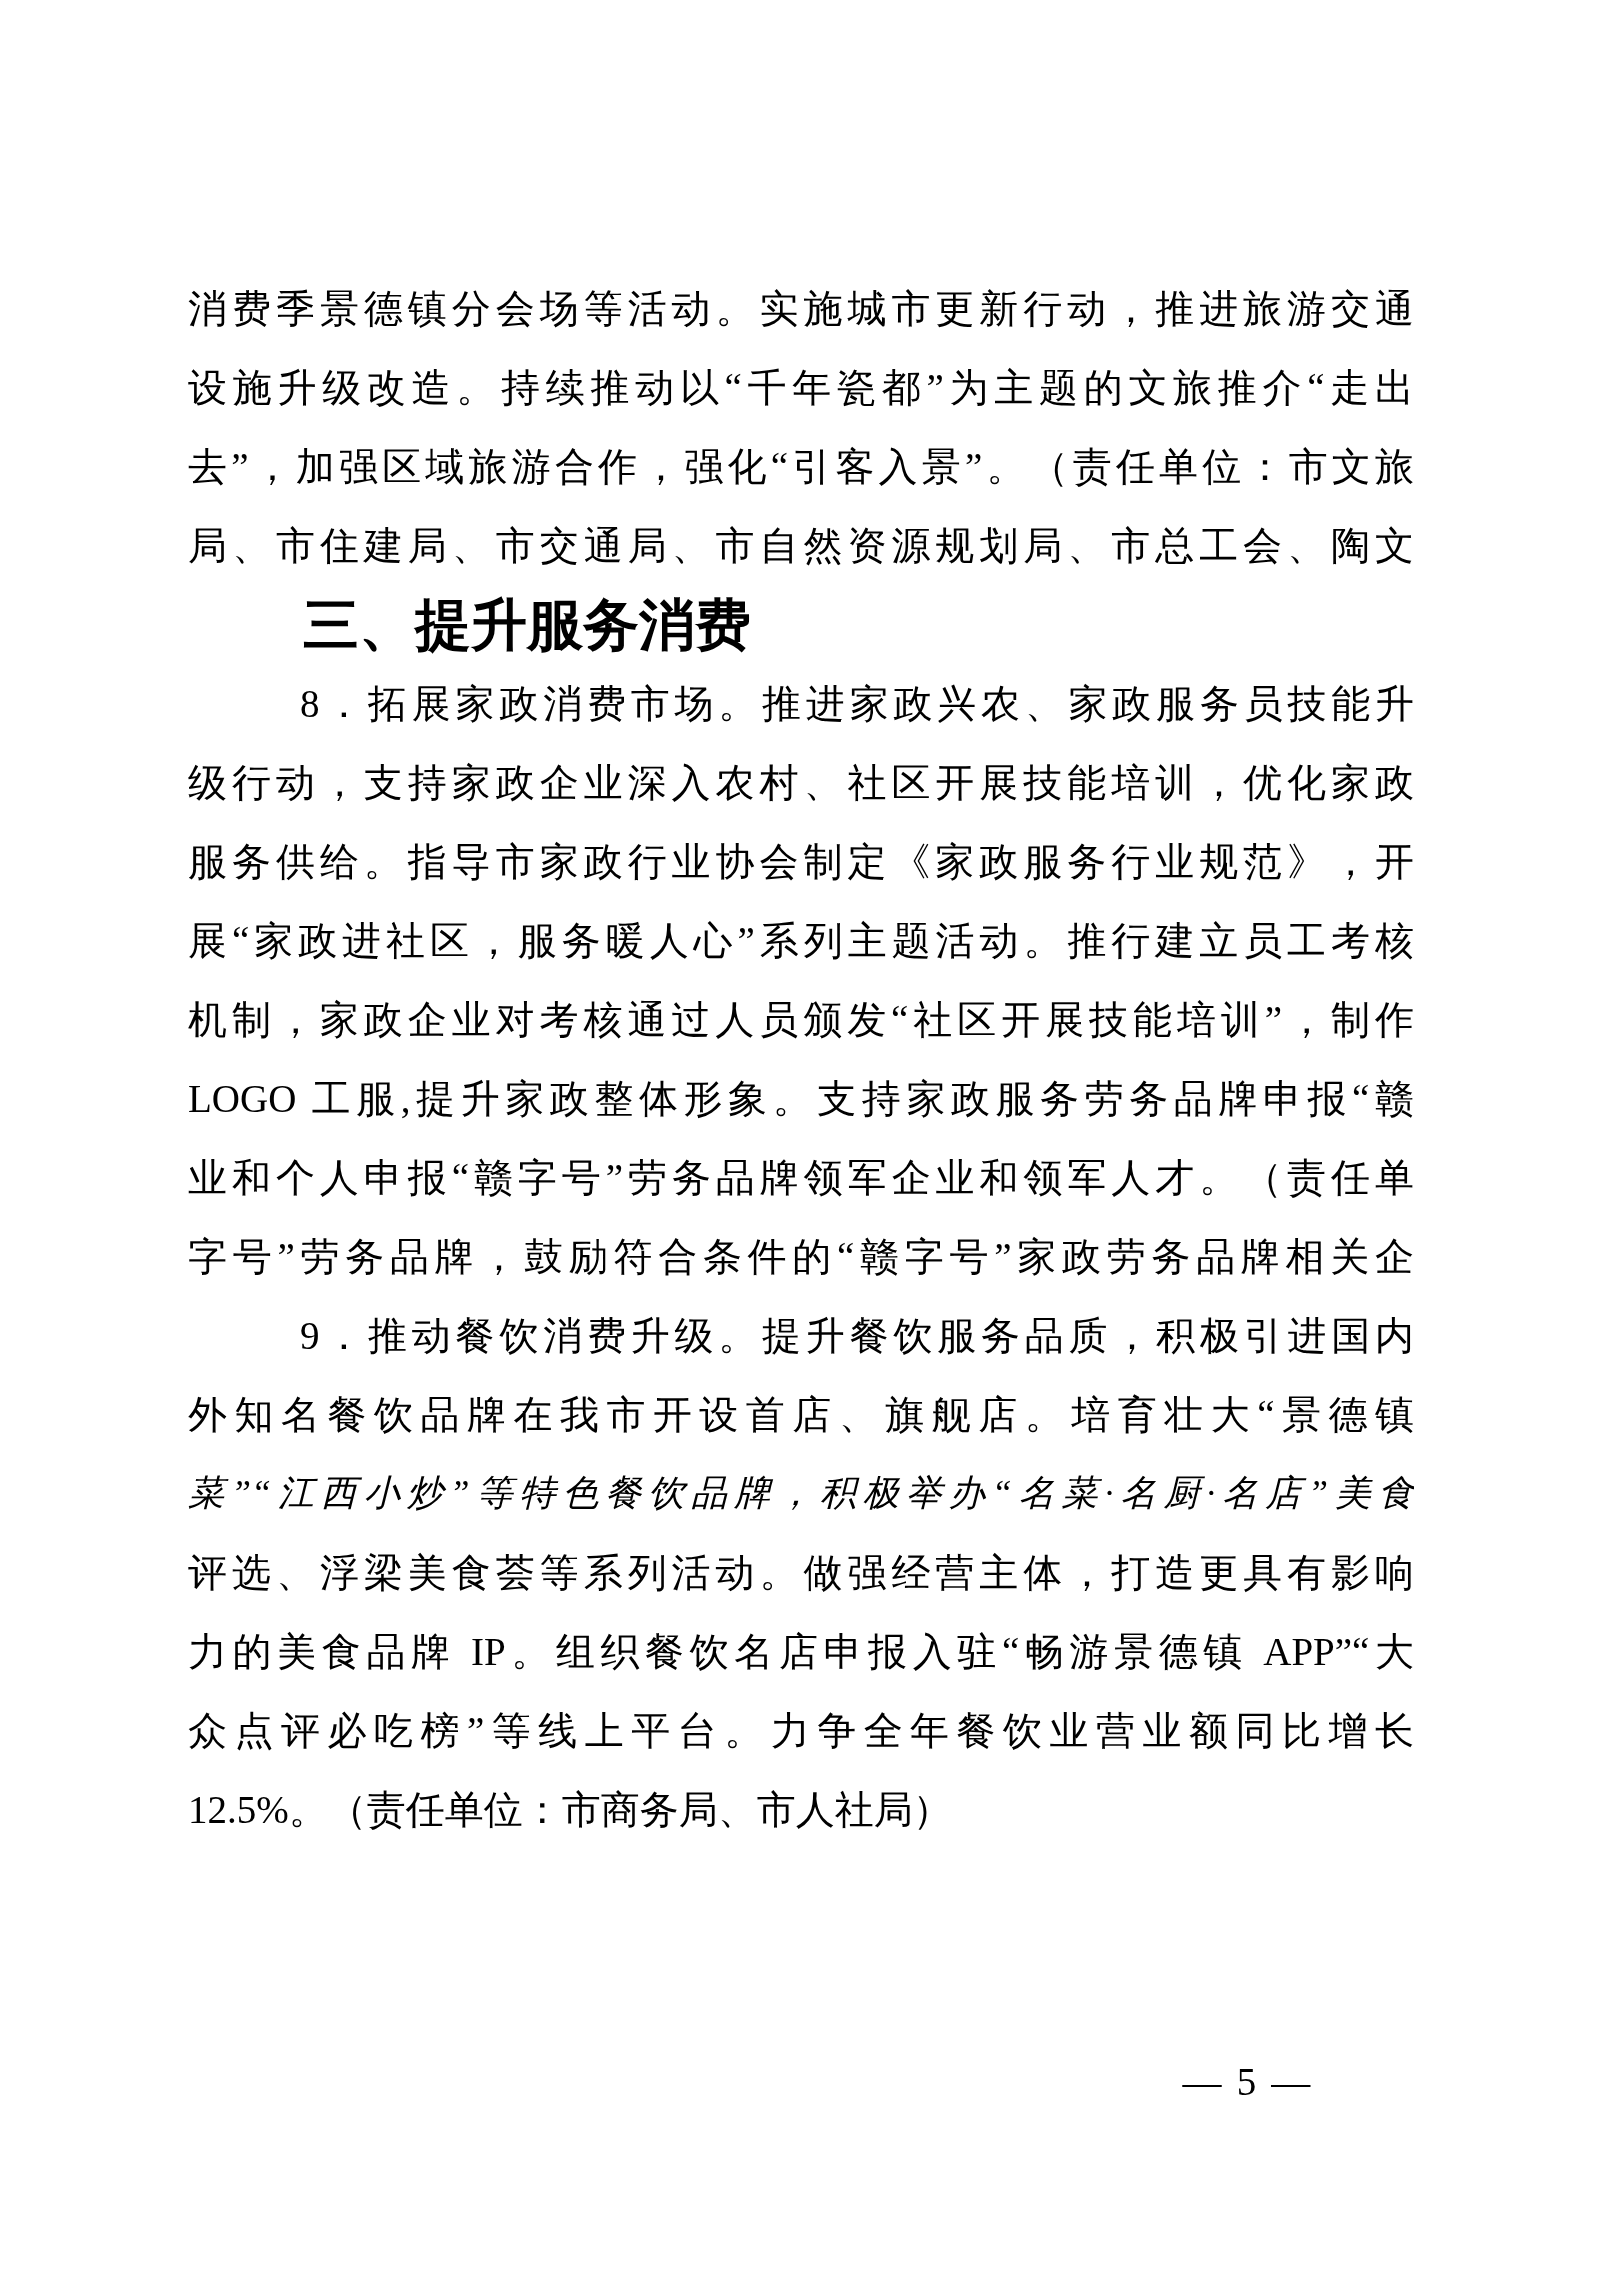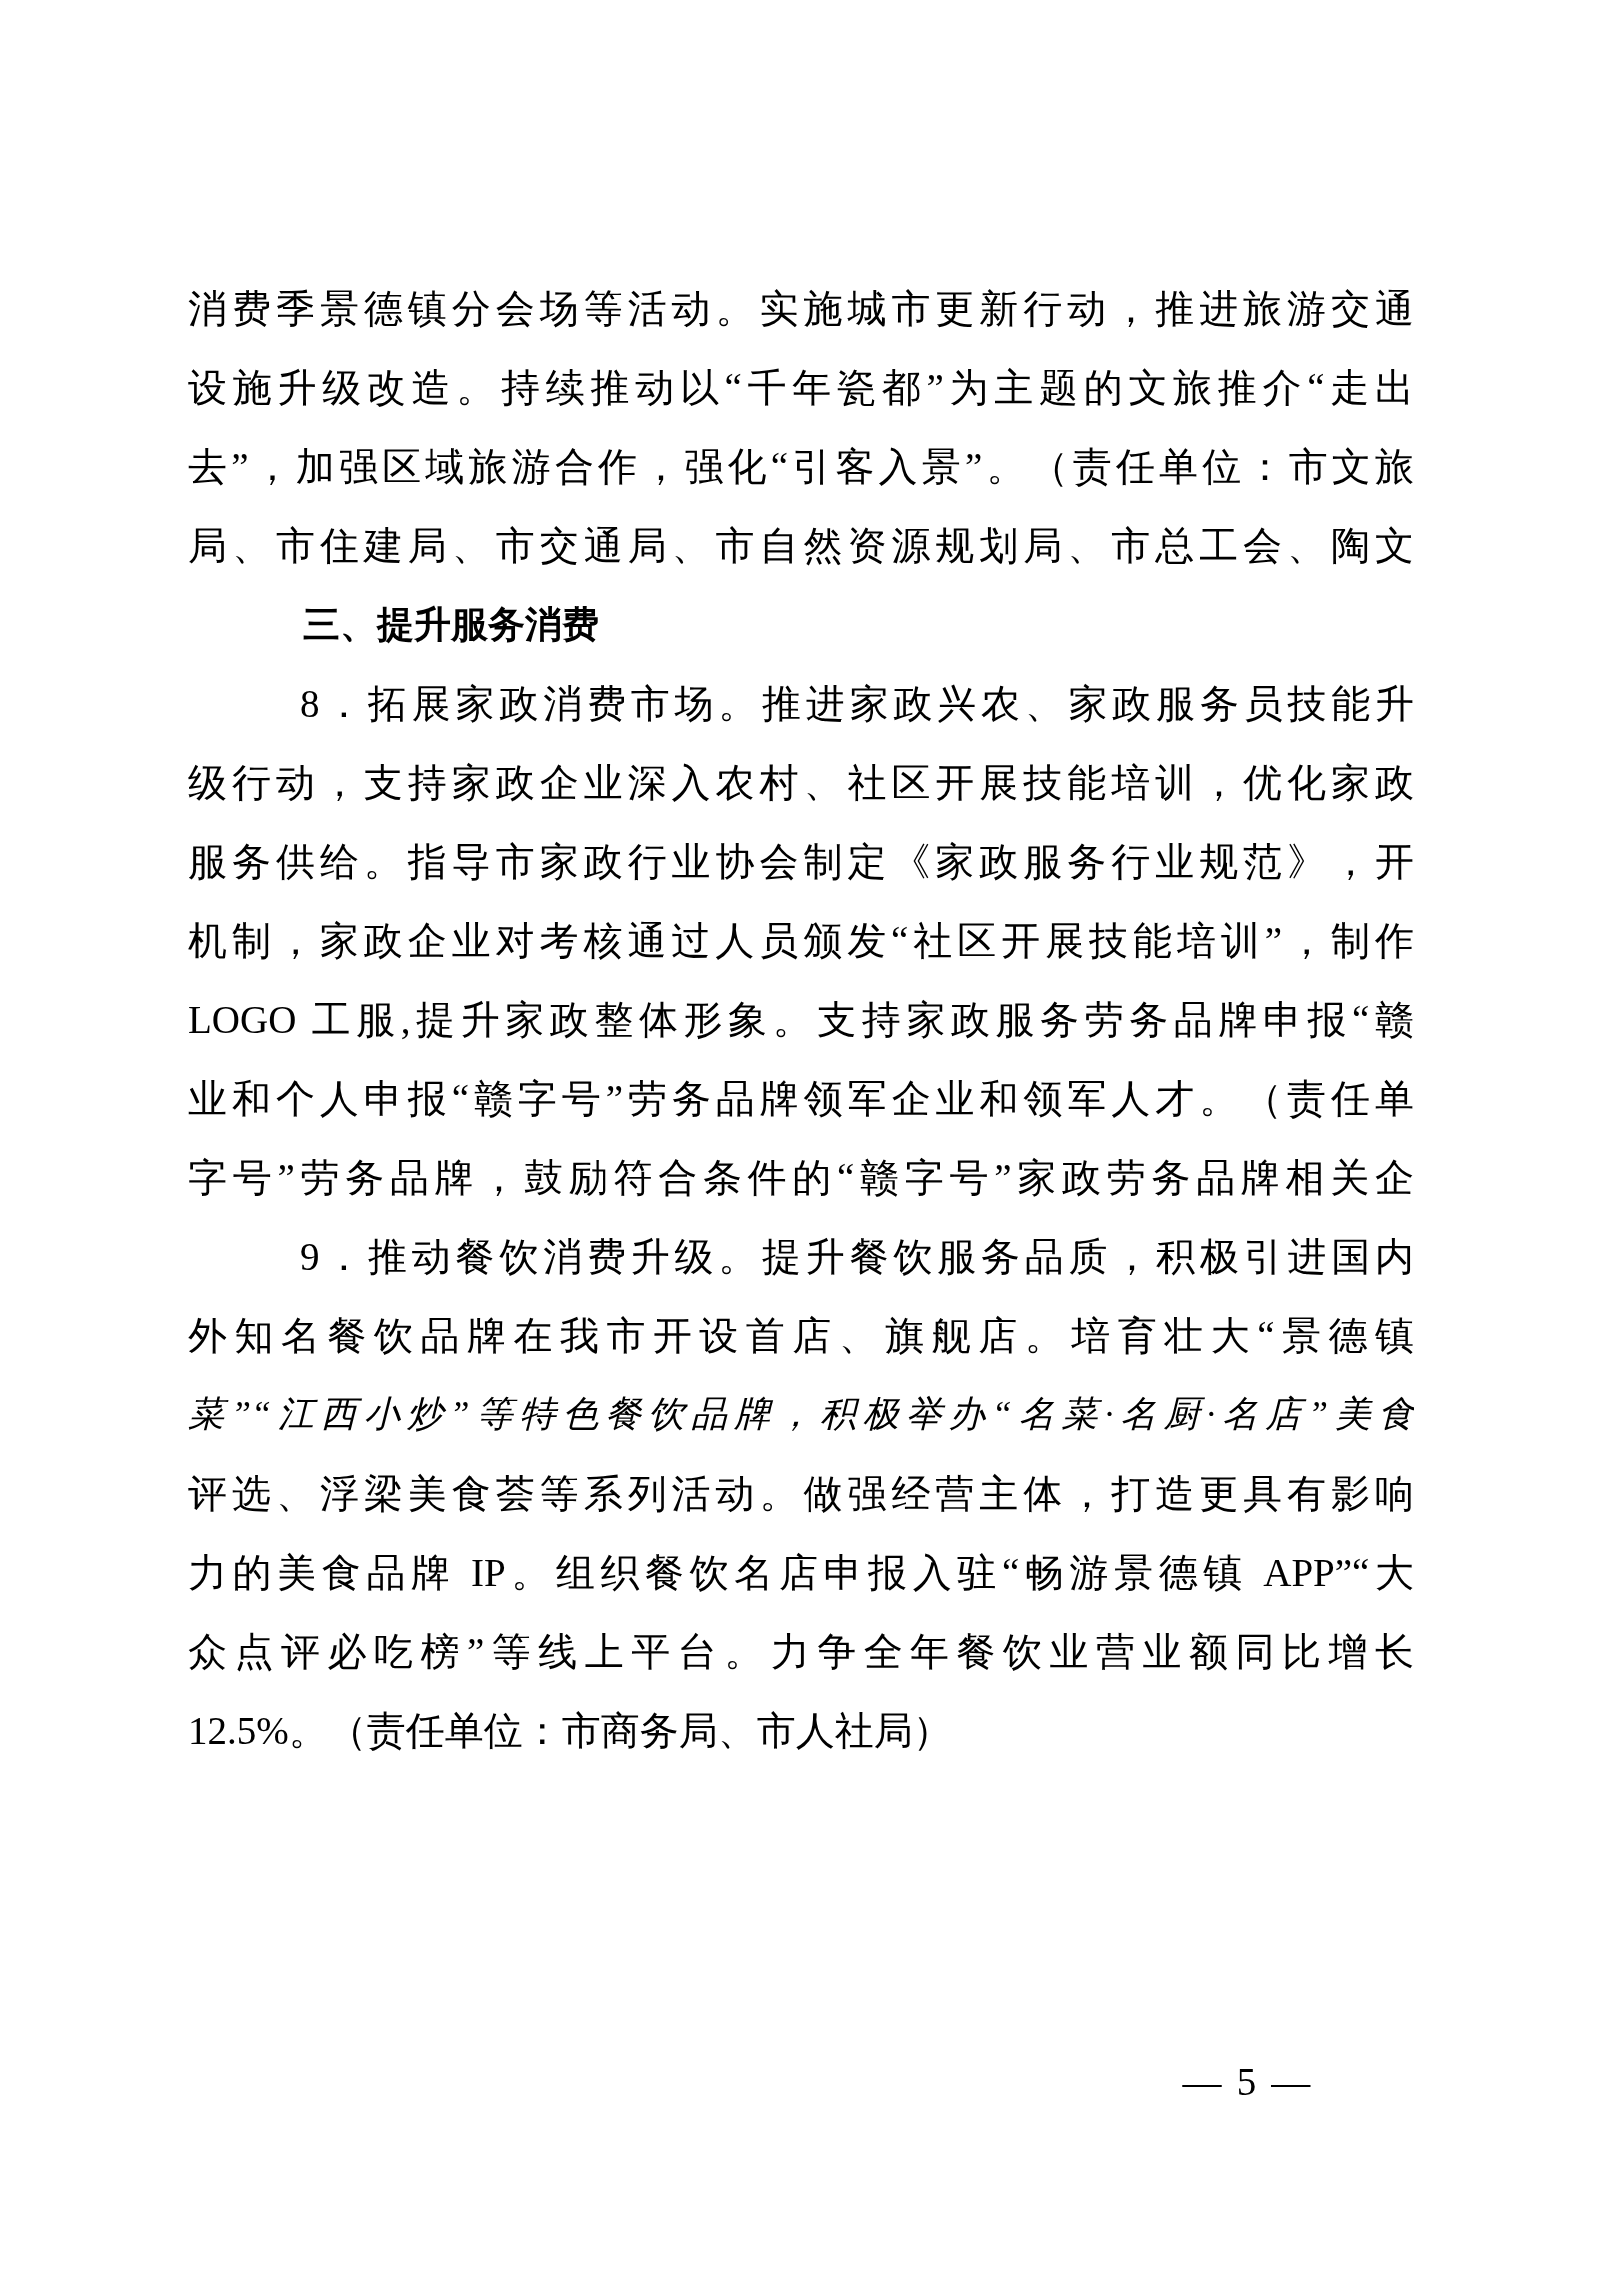--- a/index.html
+++ b/index.html
@@ -35,21 +35,21 @@
   .end {
     text-align: left;
     text-align-last: left;
   }
   
   .first { text-indent: 112px; }
   
   .h {
     font-family: "Liberation Sans", "DejaVu Sans", sans-serif;
     font-weight: bold;
-    font-size: 37px;
+    font-size: 56px;
     text-indent: 115px;
     text-align: right;
     text-align-last: left;
   }
   
   .s { font-size: 36px; font-style: italic; }
   .pagenum {
     position: absolute;
     right: 209px;
     top: 2060px;
@@ -65,20 +65,21 @@
 <div class="page">
   <div class="doc">
     <div class="line j">消费季景德镇分会场等活动。实施城市更新行动，推进旅游交通</div>
     <div class="line j">设施升级改造。持续推动以“千年瓷都”为主题的文旅推介“走出</div>
     <div class="line j">去”，加强区域旅游合作，强化“引客入景”。（责任单位：市文旅</div>
     <div class="line j">局、市住建局、市交通局、市自然资源规划局、市总工会、陶文</div>
     <div class="line h">三、提升服务消费</div>
     <div class="line j first">8．拓展家政消费市场。推进家政兴农、家政服务员技能升</div>
     <div class="line j">级行动，支持家政企业深入农村、社区开展技能培训，优化家政</div>
     <div class="line j">服务供给。指导市家政行业协会制定《家政服务行业规范》，开</div>
+    <div class="line j">展“家政进社区，服务暖人心”系列主题活动。推行建立员工考核</div>
     <div class="line j">机制，家政企业对考核通过人员颁发“社区开展技能培训”，制作</div>
     <div class="line j">LOGO 工服,提升家政整体形象。支持家政服务劳务品牌申报“赣</div>
     <div class="line j">业和个人申报“赣字号”劳务品牌领军企业和领军人才。（责任单</div>
     <div class="line j">字号”劳务品牌，鼓励符合条件的“赣字号”家政劳务品牌相关企</div>
     <div class="line j first">9．推动餐饮消费升级。提升餐饮服务品质，积极引进国内</div>
     <div class="line j">外知名餐饮品牌在我市开设首店、旗舰店。培育壮大“景德镇</div>
     <div class="line j s">菜”“江西小炒”等特色餐饮品牌，积极举办“名菜·名厨·名店”美食</div>
     <div class="line j">评选、浮梁美食荟等系列活动。做强经营主体，打造更具有影响</div>
     <div class="line j">力的美食品牌 IP。组织餐饮名店申报入驻“畅游景德镇 APP”“大</div>
     <div class="line j">众点评必吃榜”等线上平台。力争全年餐饮业营业额同比增长</div>

